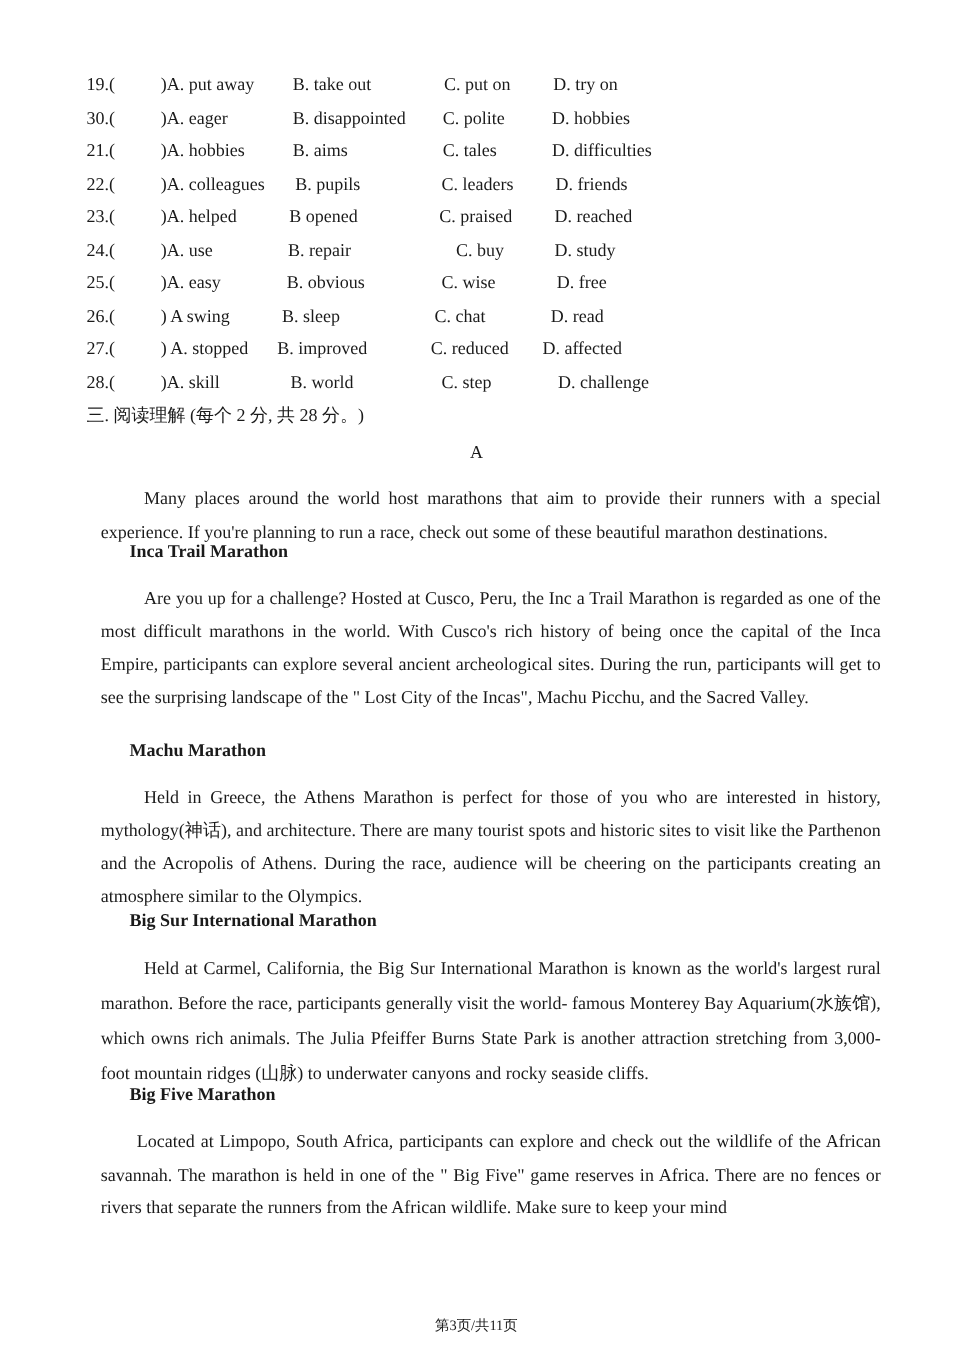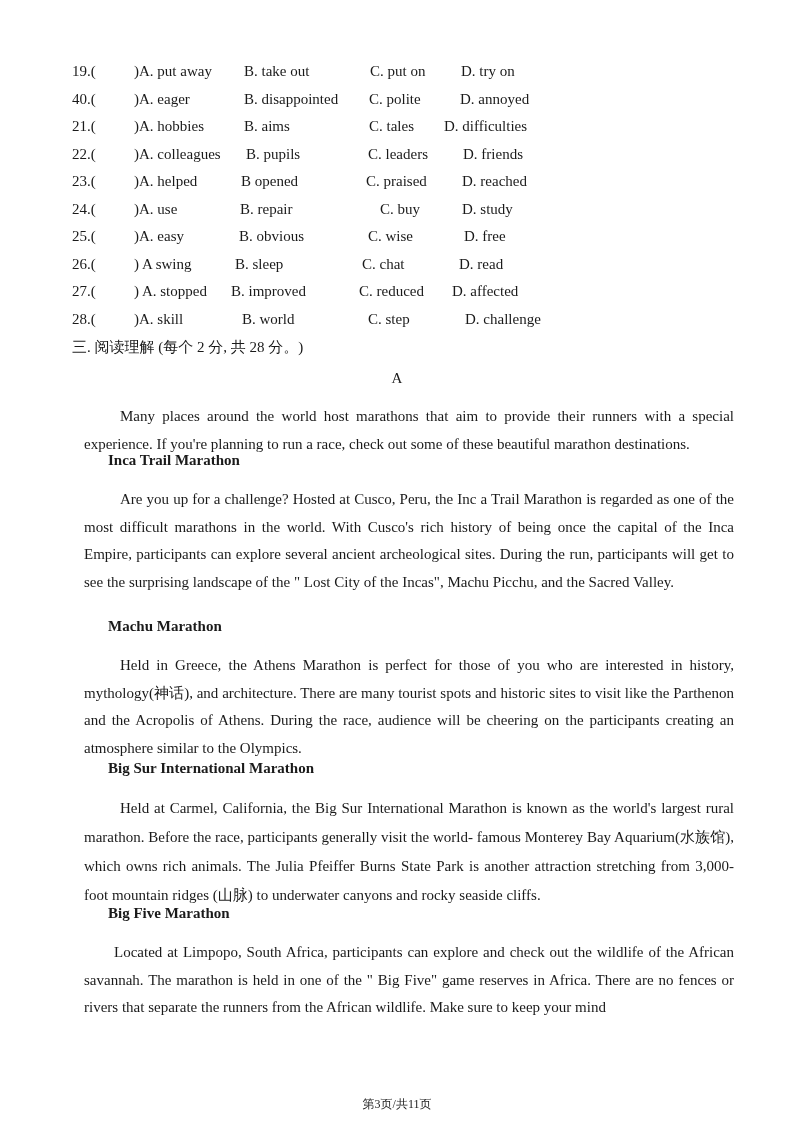--- a/index.html
+++ b/index.html
@@ -76,32 +76,32 @@
 
 <div>
   <div class="q-row" style="top:61px">
     <span class="q-num">19.(</span>
     <span class="q-a">)A. put away</span>
     <span style="left:172px">B. take out</span>
     <span style="left:298px">C. put on</span>
     <span style="left:389px">D. try on</span>
   </div>
   <div class="q-row" style="top:88.5px">
-    <span class="q-num">40.(</span>
+    <span class="q-num">30.(</span>
     <span class="q-a">)A. eager</span>
     <span style="left:172px">B. disappointed</span>
     <span style="left:297px">C. polite</span>
-    <span style="left:388px">D. annoyed</span>
+    <span style="left:388px">D. hobbies</span>
   </div>
   <div class="q-row" style="top:116px">
     <span class="q-num">21.(</span>
     <span class="q-a">)A. hobbies</span>
     <span style="left:172px">B. aims</span>
     <span style="left:297px">C. tales</span>
-    <span style="left:372px">D. difficulties</span>
+    <span style="left:388px">D. difficulties</span>
   </div>
   <div class="q-row" style="top:143.5px">
     <span class="q-num">22.(</span>
     <span class="q-a">)A. colleagues</span>
     <span style="left:174px">B. pupils</span>
     <span style="left:296px">C. leaders</span>
     <span style="left:391px">D. friends</span>
   </div>
   <div class="q-row" style="top:171px">
     <span class="q-num">23.(</span>

